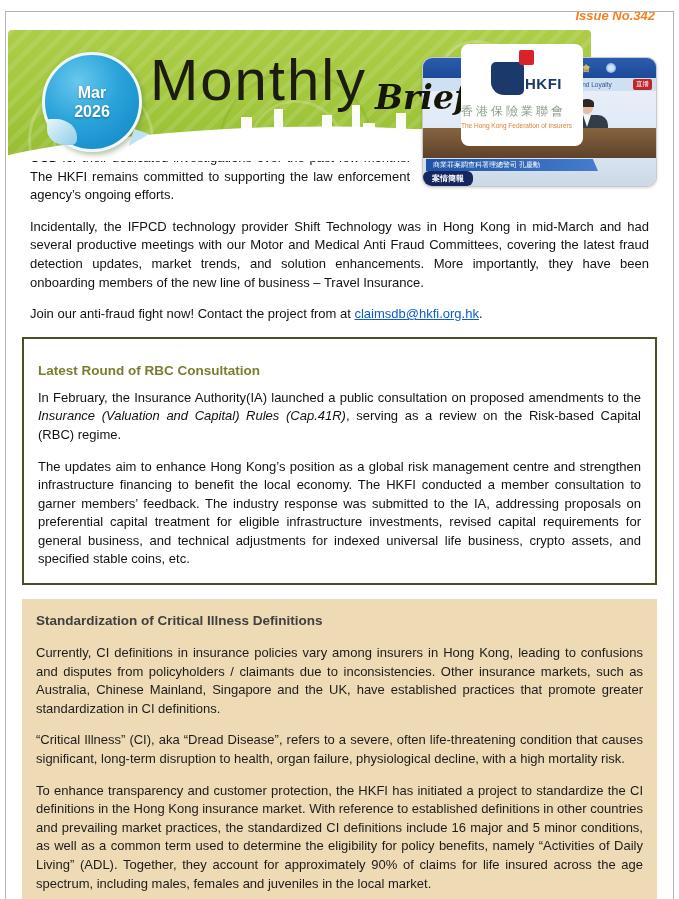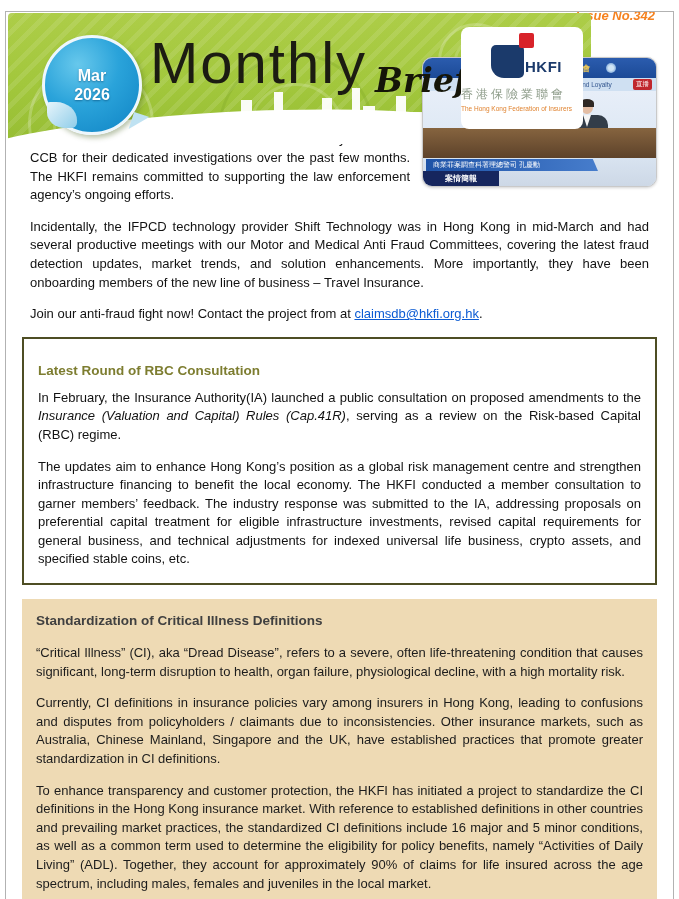--- a/index.html
+++ b/index.html
@@ -2,21 +2,21 @@
 <html><head>
 <meta charset="utf-8">
 <style>
   html,body{margin:0;padding:0;width:679px;height:899px;overflow:hidden;background:#fff;
     font-family:"Liberation Sans",sans-serif;}
   .page{position:relative;width:679px;height:899px;}
   .page-border{position:absolute;left:5px;top:5px;width:667px;height:920px;
     border:1px solid #b2b2b2;pointer-events:none;}
 
   
-  .banner{position:absolute;left:8px;top:7px;width:583px;height:131px;
+  .banner{position:absolute;left:8px;top:24px;width:583px;height:131px;
     background:linear-gradient(180deg,#adcd48 0%,#a2c73c 55%,#96bd33 100%);
     border-radius:4px 4px 0 0;overflow:hidden;}
   .banner .stripes{position:absolute;inset:0;
     background:repeating-linear-gradient(135deg,rgba(255,255,255,.10) 0 5px,rgba(255,255,255,0) 5px 13px);}
   .swirl{position:absolute;border:3px solid rgba(255,255,255,.22);border-radius:50%;}
   .swirl::after{content:"";position:absolute;inset:18%;border:3px solid rgba(255,255,255,.18);border-radius:50%;}
   .sw1{width:120px;height:120px;left:20px;top:48px;}
   .sw2{width:150px;height:150px;left:210px;top:40px;border-color:rgba(130,170,40,.35);}
   .sw3{width:70px;height:70px;left:430px;top:10px;}
   .sw4{width:46px;height:46px;left:470px;top:78px;border-color:rgba(130,170,40,.4);}
@@ -102,21 +102,21 @@
   .p-right{right:48px;top:10px;}
   .p-right .torso{width:42px;height:27px;background:#333d49;border-radius:10px 10px 0 0;margin-top:1px;position:relative;}
   .p-right .torso::before{content:"";position:absolute;left:17px;top:0;width:8px;height:12px;
     background:#f5f5f5;clip-path:polygon(0 0,100% 0,50% 100%);}
   .cap1{position:absolute;bottom:15px;left:3px;width:172px;height:12px;
     background:linear-gradient(90deg,#1d52a6,#477dcc);clip-path:polygon(0 0,97% 0,100% 100%,0 100%);
     color:#fff;font-size:7px;display:flex;align-items:center;padding-left:7px;box-sizing:border-box;
     white-space:nowrap;}
   .cap2{position:absolute;bottom:0;left:0;right:0;height:15px;display:flex;}
   .cap2-label{background:#16265e;color:#fff;font-weight:bold;font-size:8px;display:flex;
-    align-items:center;padding:0 22px;flex:none;}
+    align-items:center;padding:0 9px;flex:none;border-radius:6px;}
   .cap2-headline{background:#f4f4f2;color:#111;font-weight:bold;font-size:8px;flex:1;display:flex;
     align-items:center;justify-content:center;white-space:nowrap;}
 
   
   .rbc-box{border:2px solid #4e4e24;margin:3px 0 14px;padding:22px 14px 1px;background:#fff;}
   .h-olive{color:#7d7d30;font-size:13.5px;font-weight:bold;margin:2px 0 11px;}
   .rbc-box .body-text{margin:0 0 13px;}
   .ci-box{background:#eeda b4;background:#eedab4;margin:0;padding:12px 14px 30px;}
   .h-gold{color:#404040;font-size:13.5px;font-weight:bold;margin:2px 0 16px;}
   .ci-box .body-text{margin:0 0 13px;color:#1c1c1c;}
@@ -234,21 +234,21 @@
     <div class="rbc-box">
       <h2 class="h-olive">Latest Round of RBC Consultation</h2>
       <p class="body-text">
         <span>In February, the Insurance Authority(IA) launched a public consultation on proposed amendments to the </span><i>Insurance (Valuation and Capital) Rules (Cap.41R)</i><span>, serving as a review on the Risk-based Capital (RBC) regime.</span>
       </p>
       <p class="body-text">The updates aim to enhance Hong Kong’s position as a global risk management centre and strengthen infrastructure financing to benefit the local economy. The HKFI conducted a member consultation to garner members’ feedback. The industry response was submitted to the IA, addressing proposals on preferential capital treatment for eligible infrastructure investments, revised capital requirements for general business, and technical adjustments for indexed universal life business, crypto assets, and specified stable coins, etc.</p>
     </div>
 
     <div class="ci-box">
       <h2 class="h-gold">Standardization of Critical Illness Definitions</h2>
+      <p class="body-text">Currently, CI definitions in insurance policies vary among insurers in Hong Kong, leading to confusions and disputes from policyholders / claimants due to inconsistencies. Other insurance markets, such as Australia, Chinese Mainland, Singapore and the UK, have established practices that promote greater standardization in CI definitions.</p>
       <p class="body-text">“Critical Illness” (CI), aka “Dread Disease”, refers to a severe, often life-threatening condition that causes significant, long-term disruption to health, organ failure, physiological decline, with a high mortality risk.</p>
-      <p class="body-text">Currently, CI definitions in insurance policies vary among insurers in Hong Kong, leading to confusions and disputes from policyholders / claimants due to inconsistencies. Other insurance markets, such as Australia, Chinese Mainland, Singapore and the UK, have established practices that promote greater standardization in CI definitions.</p>
       <p class="body-text">To enhance transparency and customer protection, the HKFI has initiated a project to standardize the CI definitions in the Hong Kong insurance market. With reference to established definitions in other countries and prevailing market practices, the standardized CI definitions include 16 major and 5 minor conditions, as well as a common term used to determine the eligibility for policy benefits, namely “Activities of Daily Living” (ADL). Together, they account for approximately 90% of claims for life insured across the age spectrum, including males, females and juveniles in the local market.</p>
     </div>
 
   </div>
 
   <div class="page-border"></div>
 </div>
 
 </body></html>

